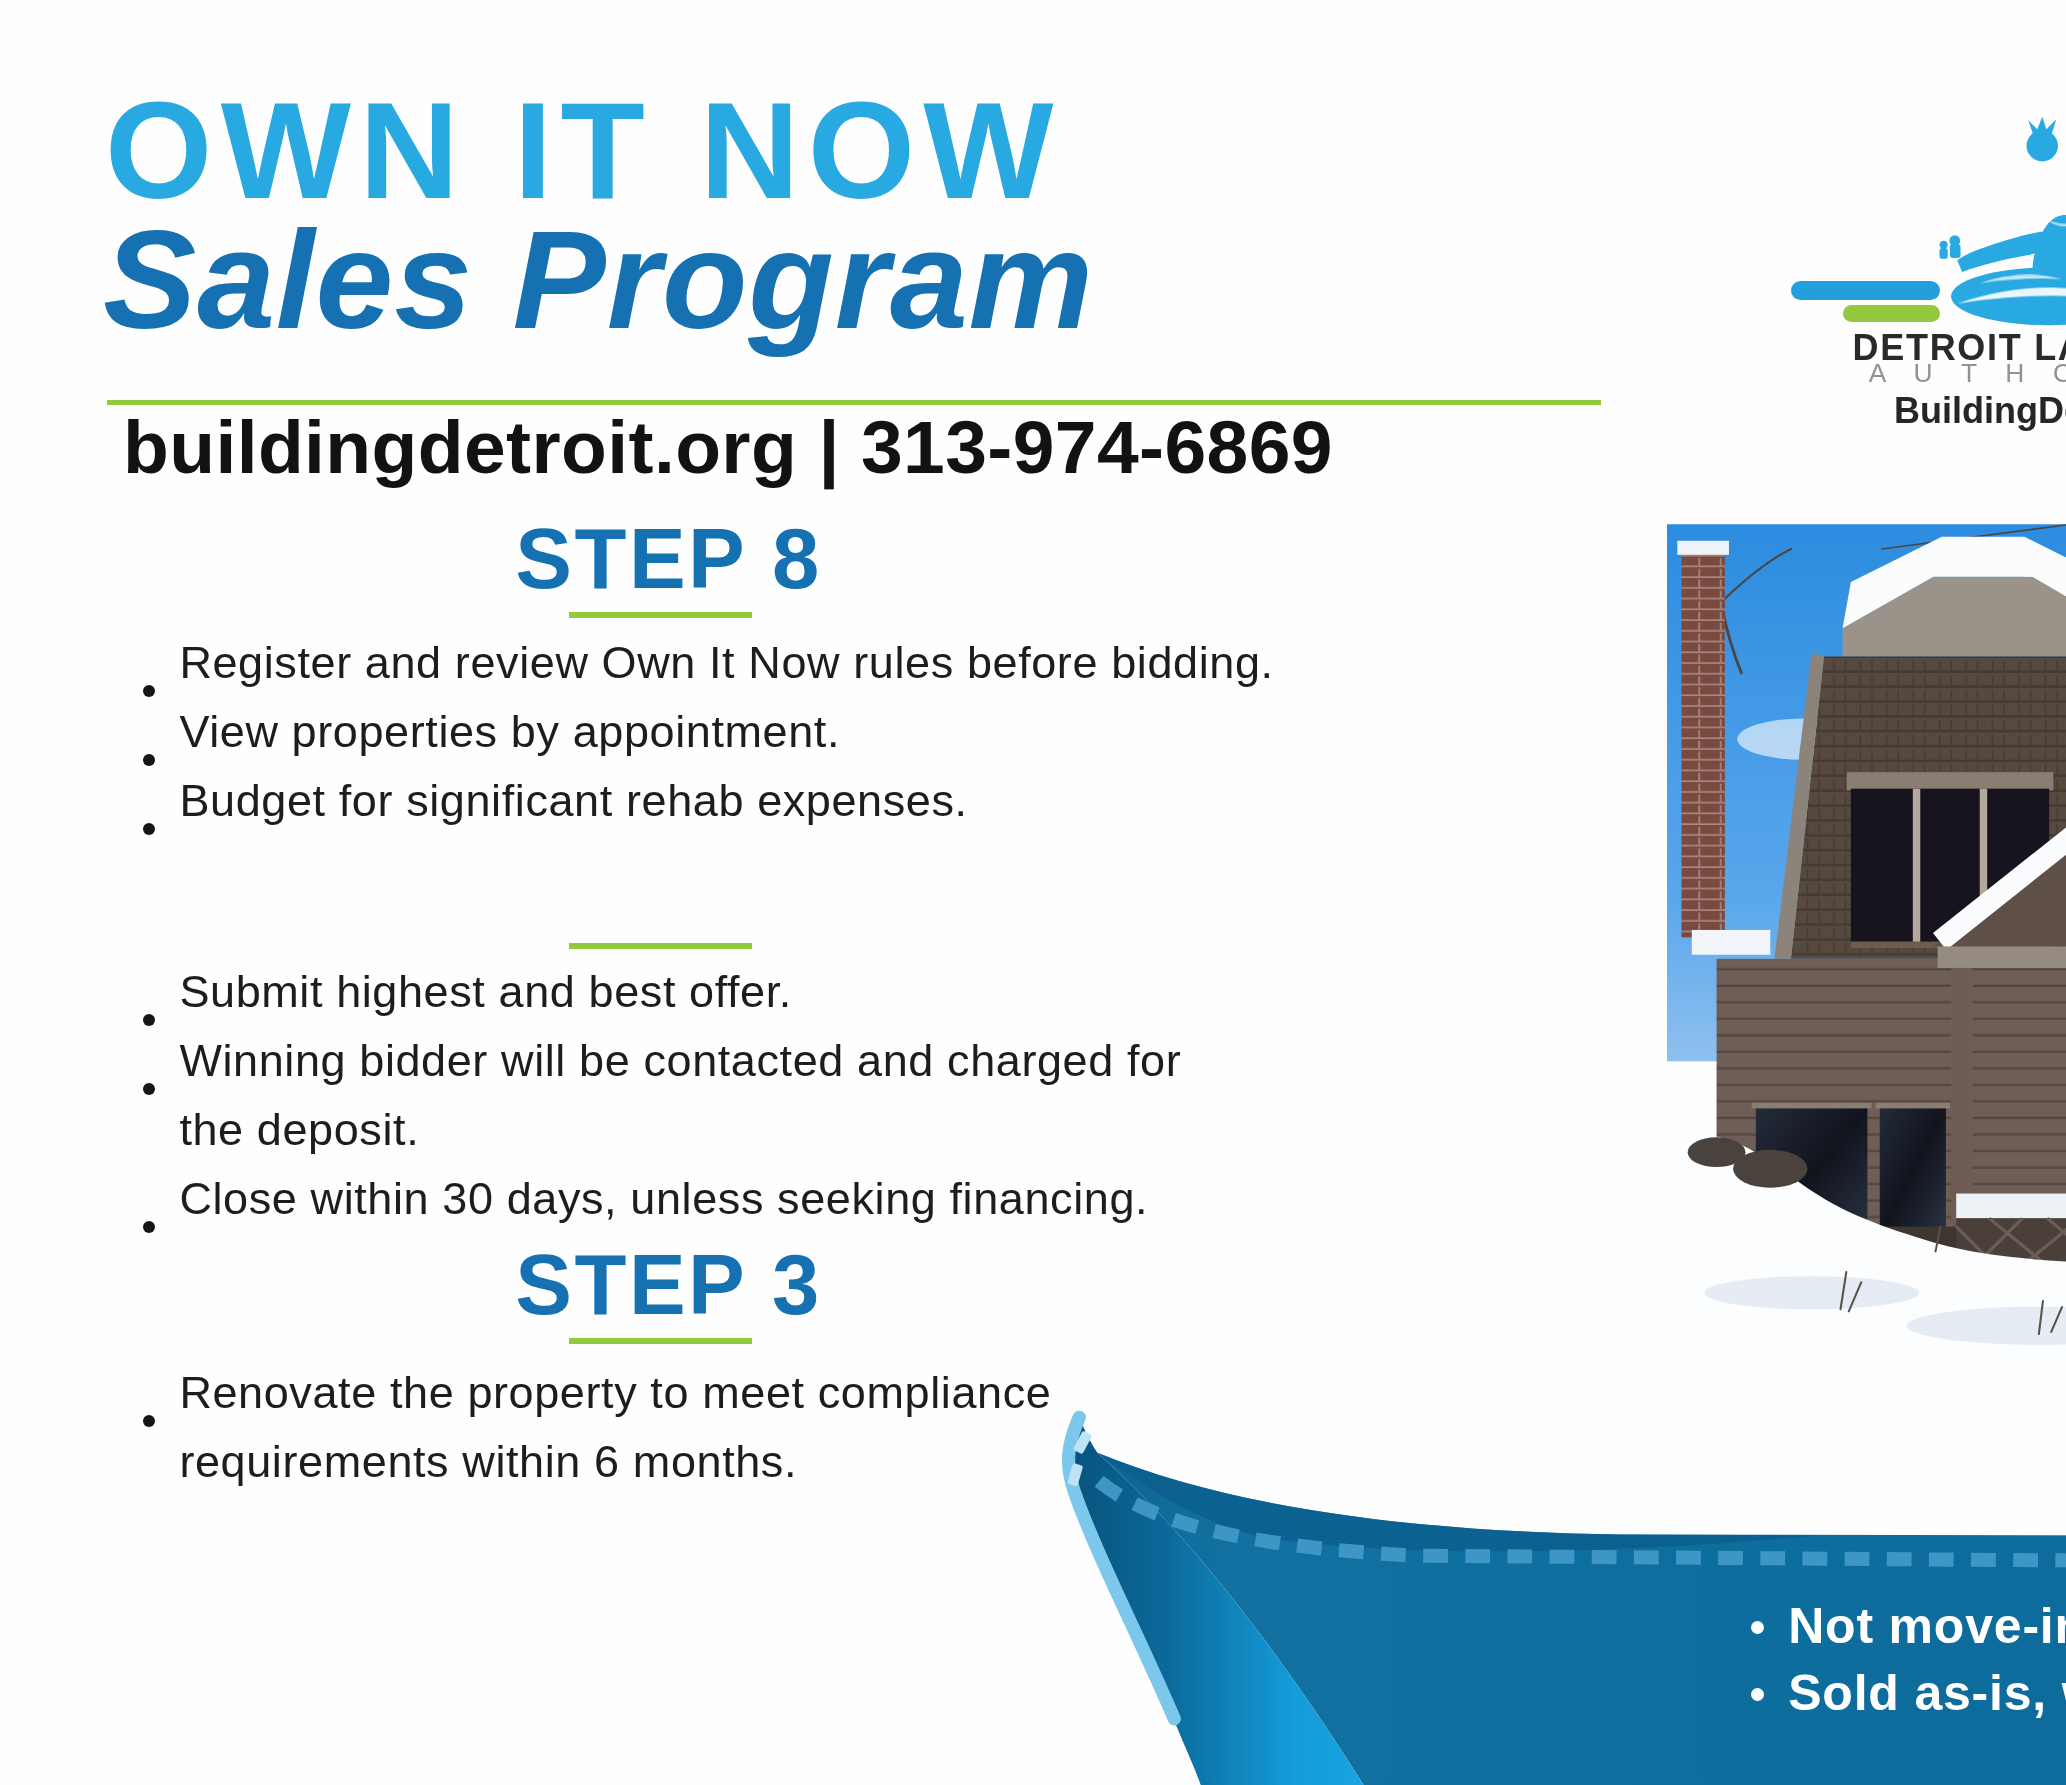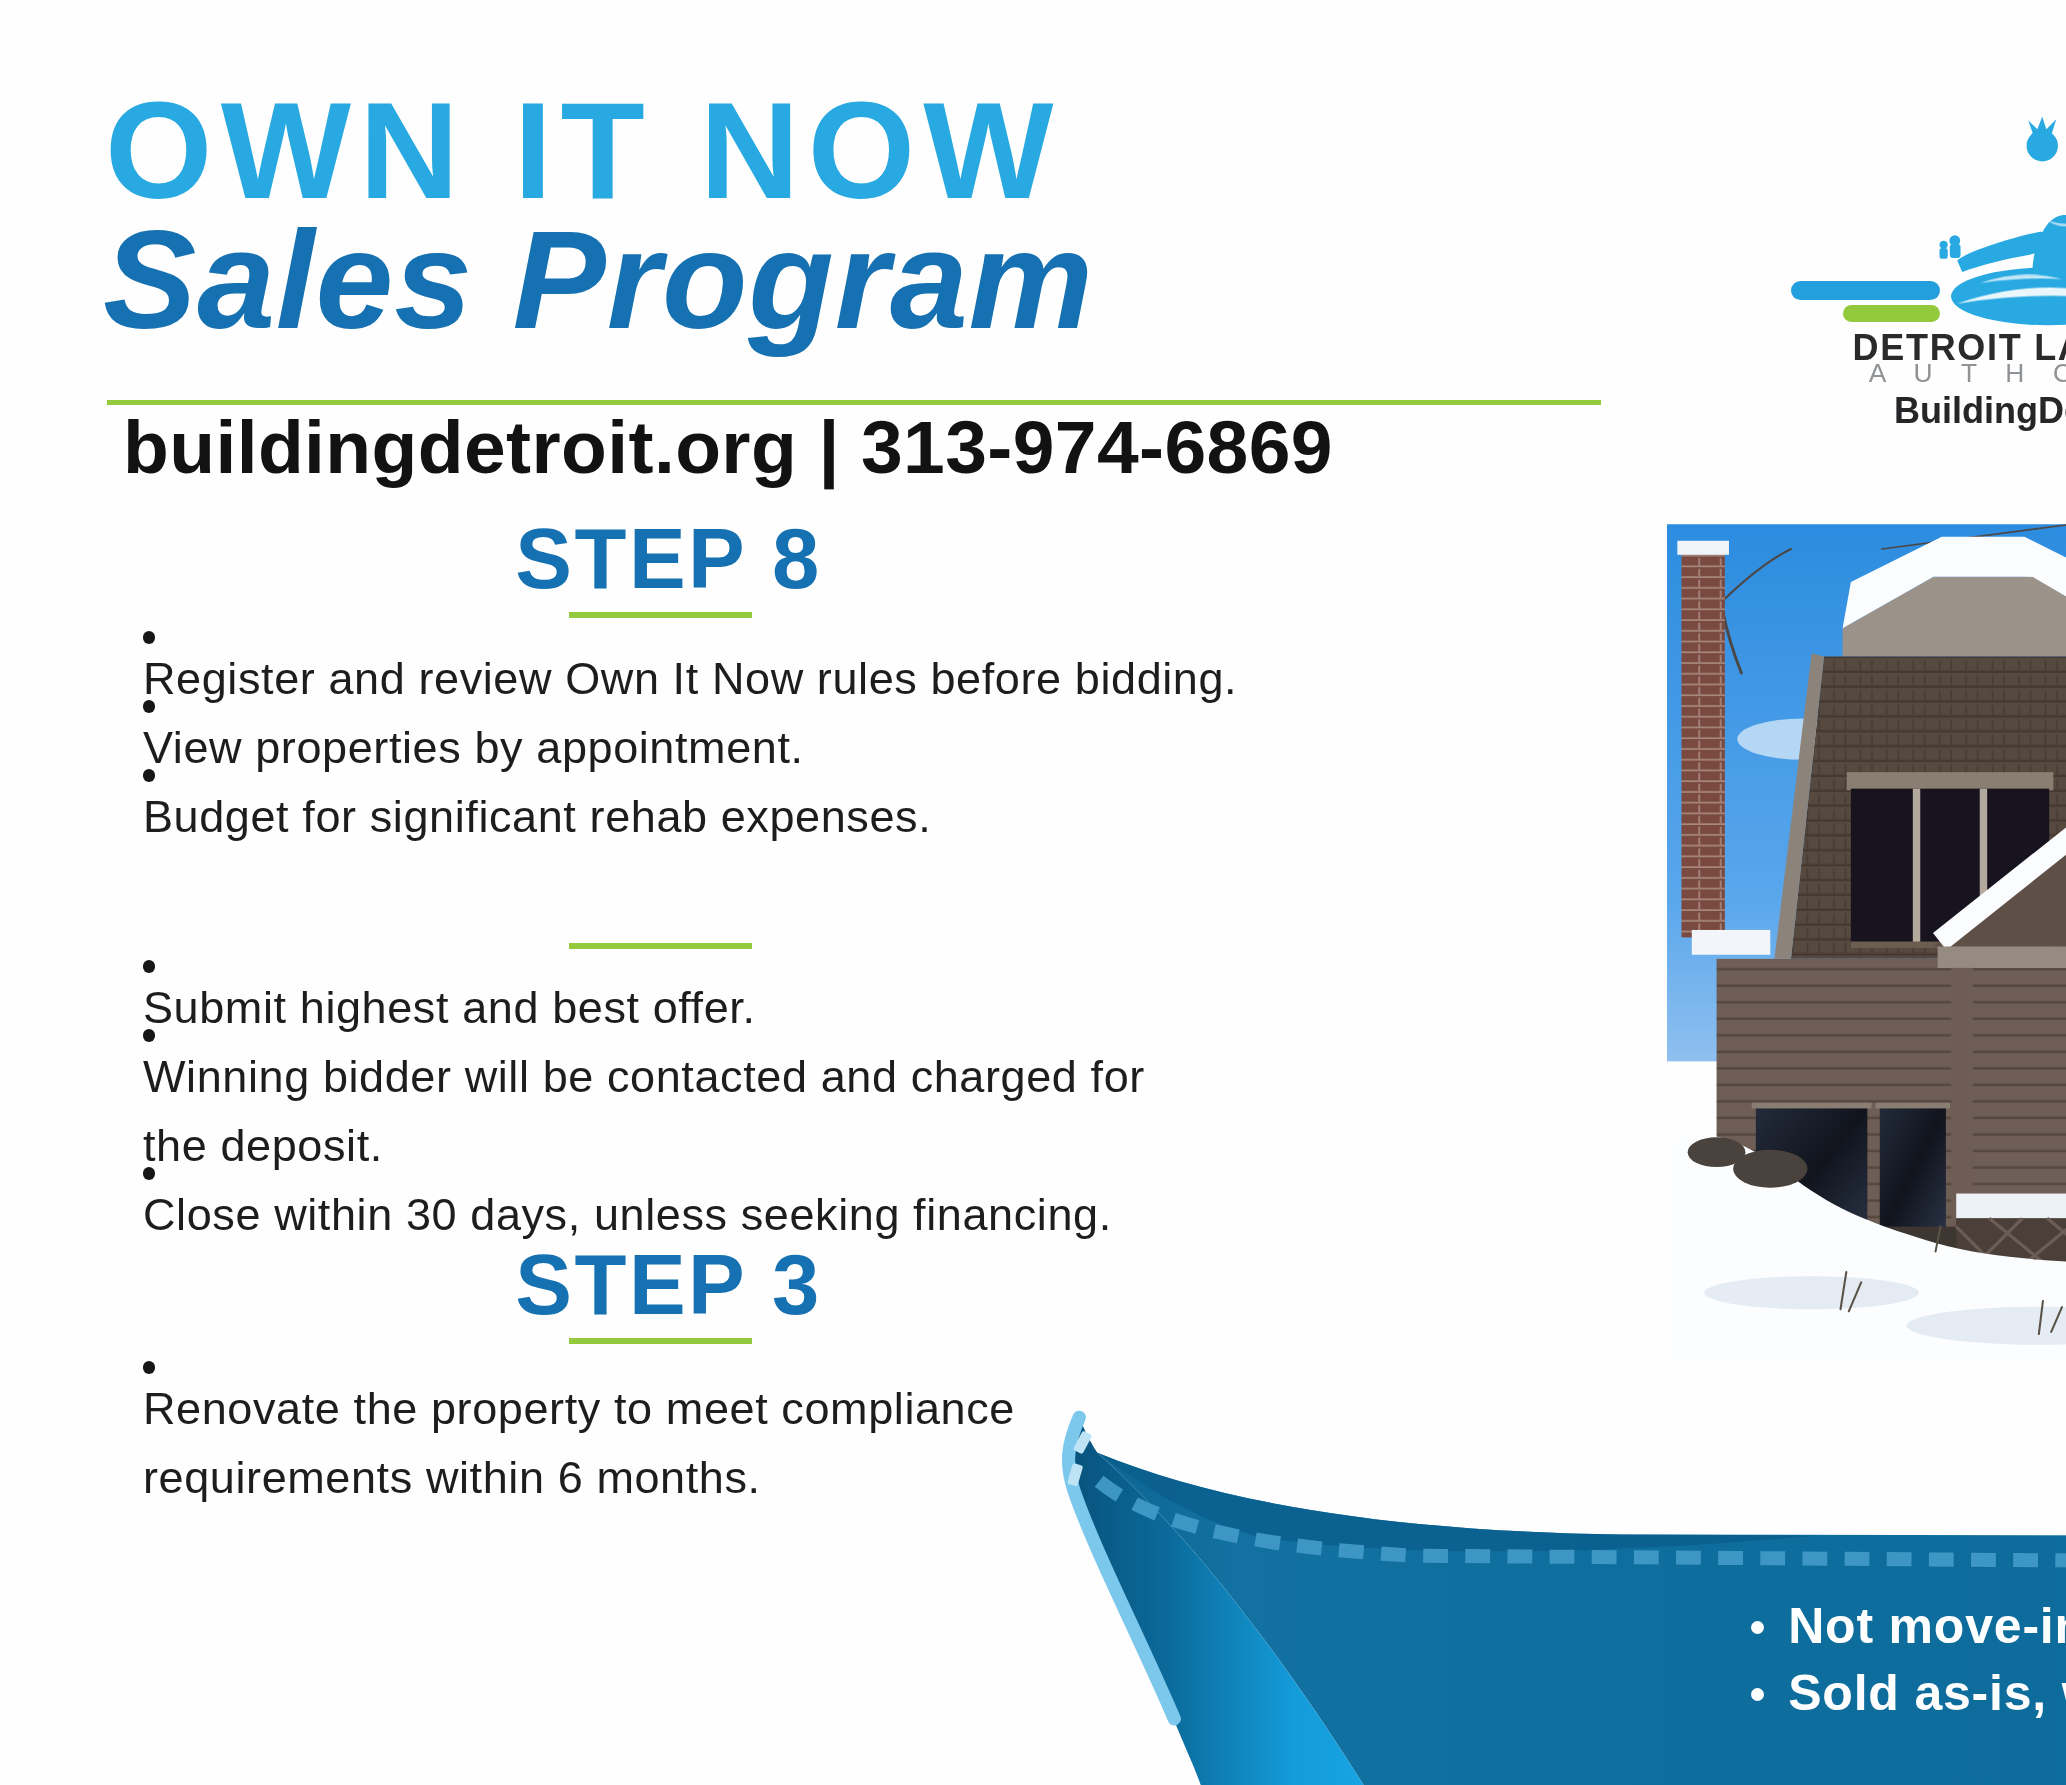--- a/index.html
+++ b/index.html
@@ -11,21 +11,21 @@
   .title2{position:absolute;left:103px;top:210px;font-size:140px;line-height:140px;
           font-weight:700;font-style:italic;letter-spacing:0.8px;color:#1571B1;white-space:nowrap;}
   .hrule{position:absolute;left:107px;top:400px;width:1494px;height:5.4px;background:#93C93C;}
   .contact{position:absolute;left:107px;top:410px;font-size:75px;line-height:75px;
            font-weight:700;color:#121212;white-space:nowrap;letter-spacing:0.4px;margin-left:16px;}
   
   .step-h{position:absolute;left:379px;width:579px;text-align:center;font-size:85px;
           line-height:85px;font-weight:700;letter-spacing:2.5px;color:#1571B1;white-space:nowrap;}
   .step-u{position:absolute;left:569px;width:183px;height:6.2px;background:#93C93C;}
   .bullets{position:absolute;left:143px;width:1405px;}
-  .brow{display:flex;align-items:flex-start;height:69px;flex-direction:column;}
+  .brow{display:flex;align-items:flex-end;height:69px;}
   .bdot{flex:0 0 12.4px;width:12.4px;height:12.4px;border-radius:50%;background:#161616;margin-right:24px;margin-top:3.3px;}
   .brow.cont .bdot{visibility:hidden;}
   .btext{font-size:45px;line-height:69px;letter-spacing:0.6px;color:#1d1d1d;white-space:nowrap;}
   
   .bar{position:absolute;border-radius:10px;}
   .bar.blue{height:19px;background:#249FDD;}
   .bar.green{height:16.5px;background:#93C93C;}
   .logo-t1{position:absolute;left:1802px;width:512px;top:330px;text-align:center;font-size:36px;
            line-height:36px;font-weight:700;letter-spacing:1.7px;color:#2B2A2B;white-space:nowrap;}
   .logo-t2{position:absolute;left:1802px;width:512px;top:360px;text-align:center;font-size:26.4px;

